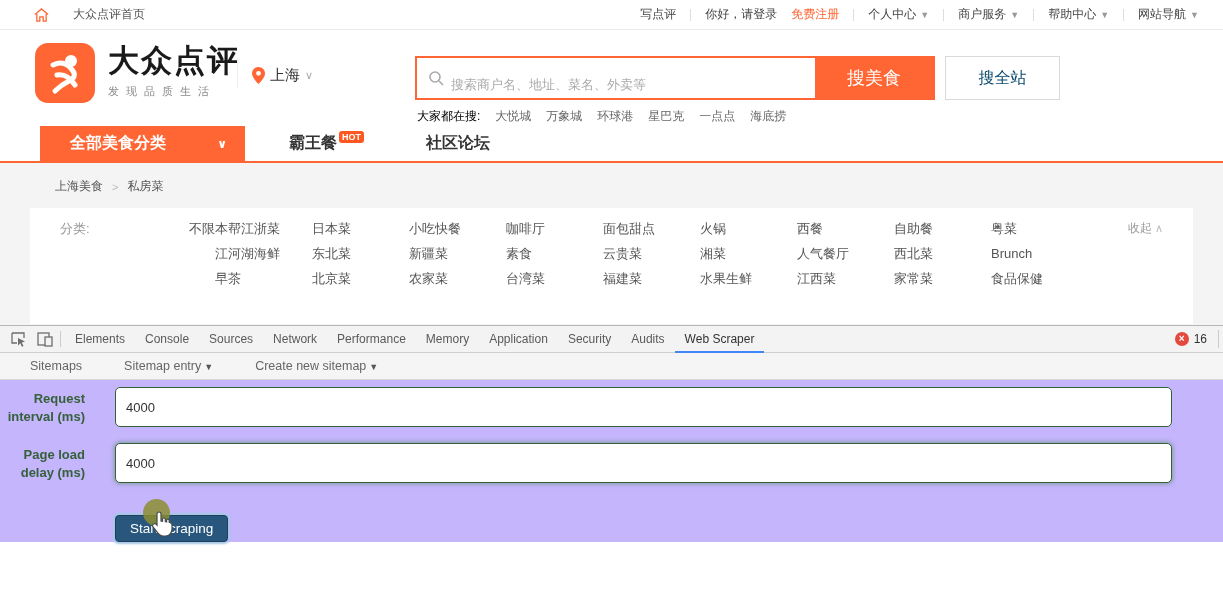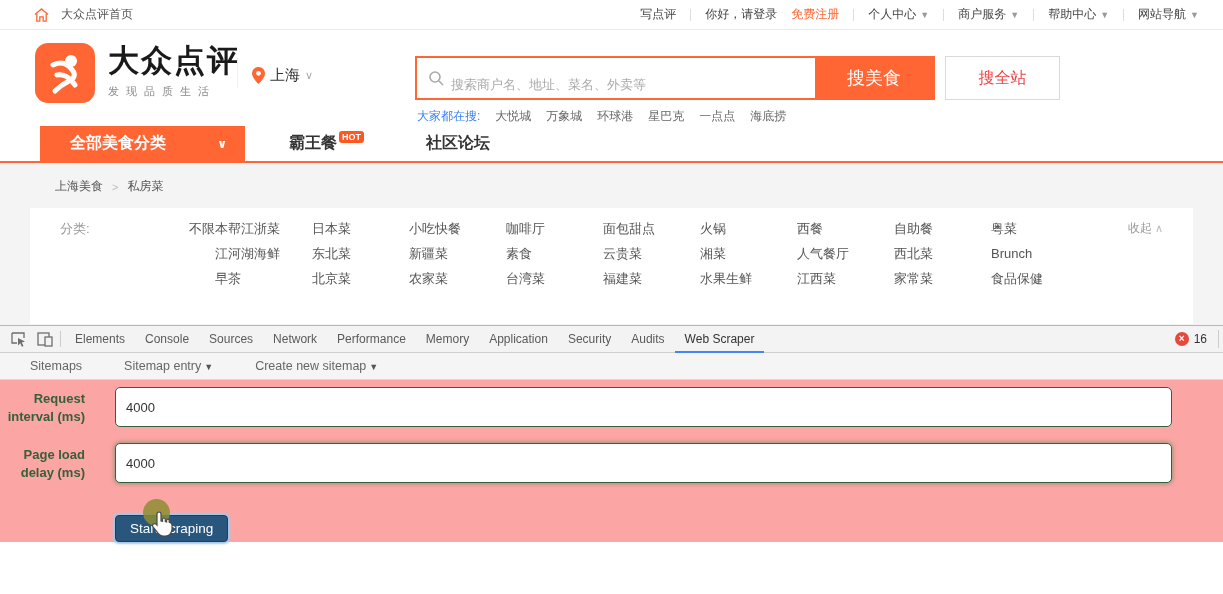--- a/index.html
+++ b/index.html
@@ -1,20 +1,20 @@
 <!DOCTYPE html>
 <html><head>
 <meta charset="utf-8">
 <style>
   * { margin:0; padding:0; box-sizing:border-box; }
   html,body { width:1223px; height:594px; background:#fff; font-family:"Liberation Sans","DejaVu Sans",sans-serif; overflow:hidden; }
 
   
   .topbar { height:30px; display:flex; align-items:center; justify-content:space-between; padding:0 24px 0 34px; border-bottom:1px solid #ebebeb; font-size:12px; color:#555; background:#fff; }
-  .topbar-left { display:flex; align-items:center; gap:12px; }
+  .topbar-left { display:flex; align-items:center; gap:24px; }
   .topbar-right { display:flex; align-items:center; }
   .tb-item { padding:0 14px; white-space:nowrap; color:#444; cursor:pointer; }
   .tb-sep { width:1px; height:12px; background:#ddd; }
   .tb-orange { color:#ff6633; padding-left:6px; }
   .tb-caret { color:#999; font-size:9px; margin-left:4px; }
   .home-icon svg { display:block; }
 
   
   .header { height:96px; position:relative; background:#fff; }
   .logo-box { position:absolute; left:35px; top:13px; width:60px; height:60px; background:#ff6633; border-radius:13px; display:flex; align-items:center; justify-content:center; }
@@ -24,23 +24,23 @@
   .header-vsep { position:absolute; left:237px; top:28px; width:1px; height:30px; background:#eee; }
   .city { position:absolute; left:252px; top:36px; display:flex; align-items:center; gap:5px; font-size:15px; color:#333; cursor:pointer; }
   .city-caret { color:#aaa; font-size:11px; }
 
   .search-wrap { position:absolute; left:415px; top:26px; display:flex; }
   .search-group { display:flex; border:2px solid #ff6633; height:44px; }
   .search-input { width:398px; height:40px; border:none; outline:none; padding:12px 10px 0 34px; font-size:13px; color:#333; font-family:inherit; }
   .search-input::placeholder { color:#aaa; }
   .search-icon-abs { position:absolute; left:12px; top:13px; }
   .btn-food { width:118px; height:40px; background:#ff6633; color:#fff; font-size:18px; font-weight:normal; border:none; cursor:pointer; font-family:inherit; }
-  .btn-all { width:115px; height:44px; margin-left:10px; background:#fff; border:1px solid #d9d9d9; font-size:16px; color:#ef4444; cursor:pointer; font-family:Liberation Serif, serif; }
+  .btn-all { width:115px; height:44px; margin-left:10px; background:#fff; border:1px solid #d9d9d9; font-size:16px; color:#0c4a6e; cursor:pointer; font-family:Liberation Serif, serif; }
   .hot-row { position:absolute; left:417px; top:78px; display:flex; align-items:center; gap:15px; font-size:12px; }
-  .hot-label { color:#3b82f6; }
+  .hot-label { color:#000000; }
   .hot-link { color:#666; cursor:pointer; }
 
   
   .nav { height:37px; border-bottom:2px solid #ff6633; display:flex; align-items:stretch; background:#fff; }
   .nav-all { margin-left:40px; width:205px; background:#ff6633; color:#fff; font-size:16px; font-weight:bold; display:flex; align-items:center; justify-content:space-between; padding:0 18px 0 30px; cursor:pointer; }
   .nav-all-caret { font-size:12px; font-weight:bold; }
   .nav-item { display:flex; align-items:center; font-size:16px; font-weight:bold; color:#333; cursor:pointer; position:relative; }
   .nav-deal { margin-left:44px; }
   .nav-forum { margin-left:62px; }
   .hot-badge { font-size:9px; background:#ff5722; color:#fff; border-radius:3px; padding:1px 3px; margin-left:2px; position:relative; top:-7px; font-weight:bold; }
@@ -67,21 +67,21 @@
   .dt-tab.active { color:#333; border-bottom:2px solid #4285f4; height:27px; }
   .dt-right { margin-left:auto; display:flex; align-items:center; gap:5px; padding-right:4px; }
   .err-badge { width:14px; height:14px; border-radius:50%; background:#e5493d; color:#fff; font-size:10px; line-height:14px; text-align:center; font-weight:bold; }
   .err-count { color:#333; font-size:12px; }
   .dt-vsep2 { width:1px; height:18px; background:#ccc; margin-left:6px; }
 
   .ws-toolbar { height:27px; background:#f5f5f5; border-bottom:1px solid #d8d8d8; display:flex; align-items:center; font-size:12.5px; color:#666; padding-left:30px; gap:42px; }
   .ws-menu { cursor:pointer; white-space:nowrap; }
   .ws-caret { font-size:9px; color:#555; margin-left:3px; }
 
-  .ws-form { background:#fca5a5; padding-top:7px; position:relative; }
+  .ws-form { background:#c4b5fd; padding-top:7px; position:relative; }
   .form-row { display:flex; margin-bottom:16px; }
   .form-label { width:85px; text-align:right; color:#35603a; font-weight:bold; font-size:13px; line-height:18px; padding-top:3px; }
   .ws-input { margin-left:30px; width:1057px; height:40px; border:1px solid #35603a; border-radius:5px; padding:0 10px; font-size:13px; color:#333; outline:none; font-family:inherit; background:#fff; }
   .ws-input.focused { box-shadow:0 0 4px 1px rgba(74,134,80,0.55); }
   .btn-start-wrap { position:relative; margin-left:115px; display:inline-block; }
   .btn-start { background:#28567d; color:#fff; border:1px solid #1d3f5e; border-radius:4px; font-size:13.5px; padding:5px 14px; cursor:pointer; font-family:inherit; box-shadow:0 0 2px 2px #a6c8e6;margin-top:16px; }
   .click-circle { position:absolute; left:28px; top:0px; width:27px; height:27px; border-radius:50%; background:rgba(141,141,49,0.85); pointer-events:none; }
   .hand-cursor { position:absolute; left:36px; top:12px; pointer-events:none; }
 </style>
 </head>

